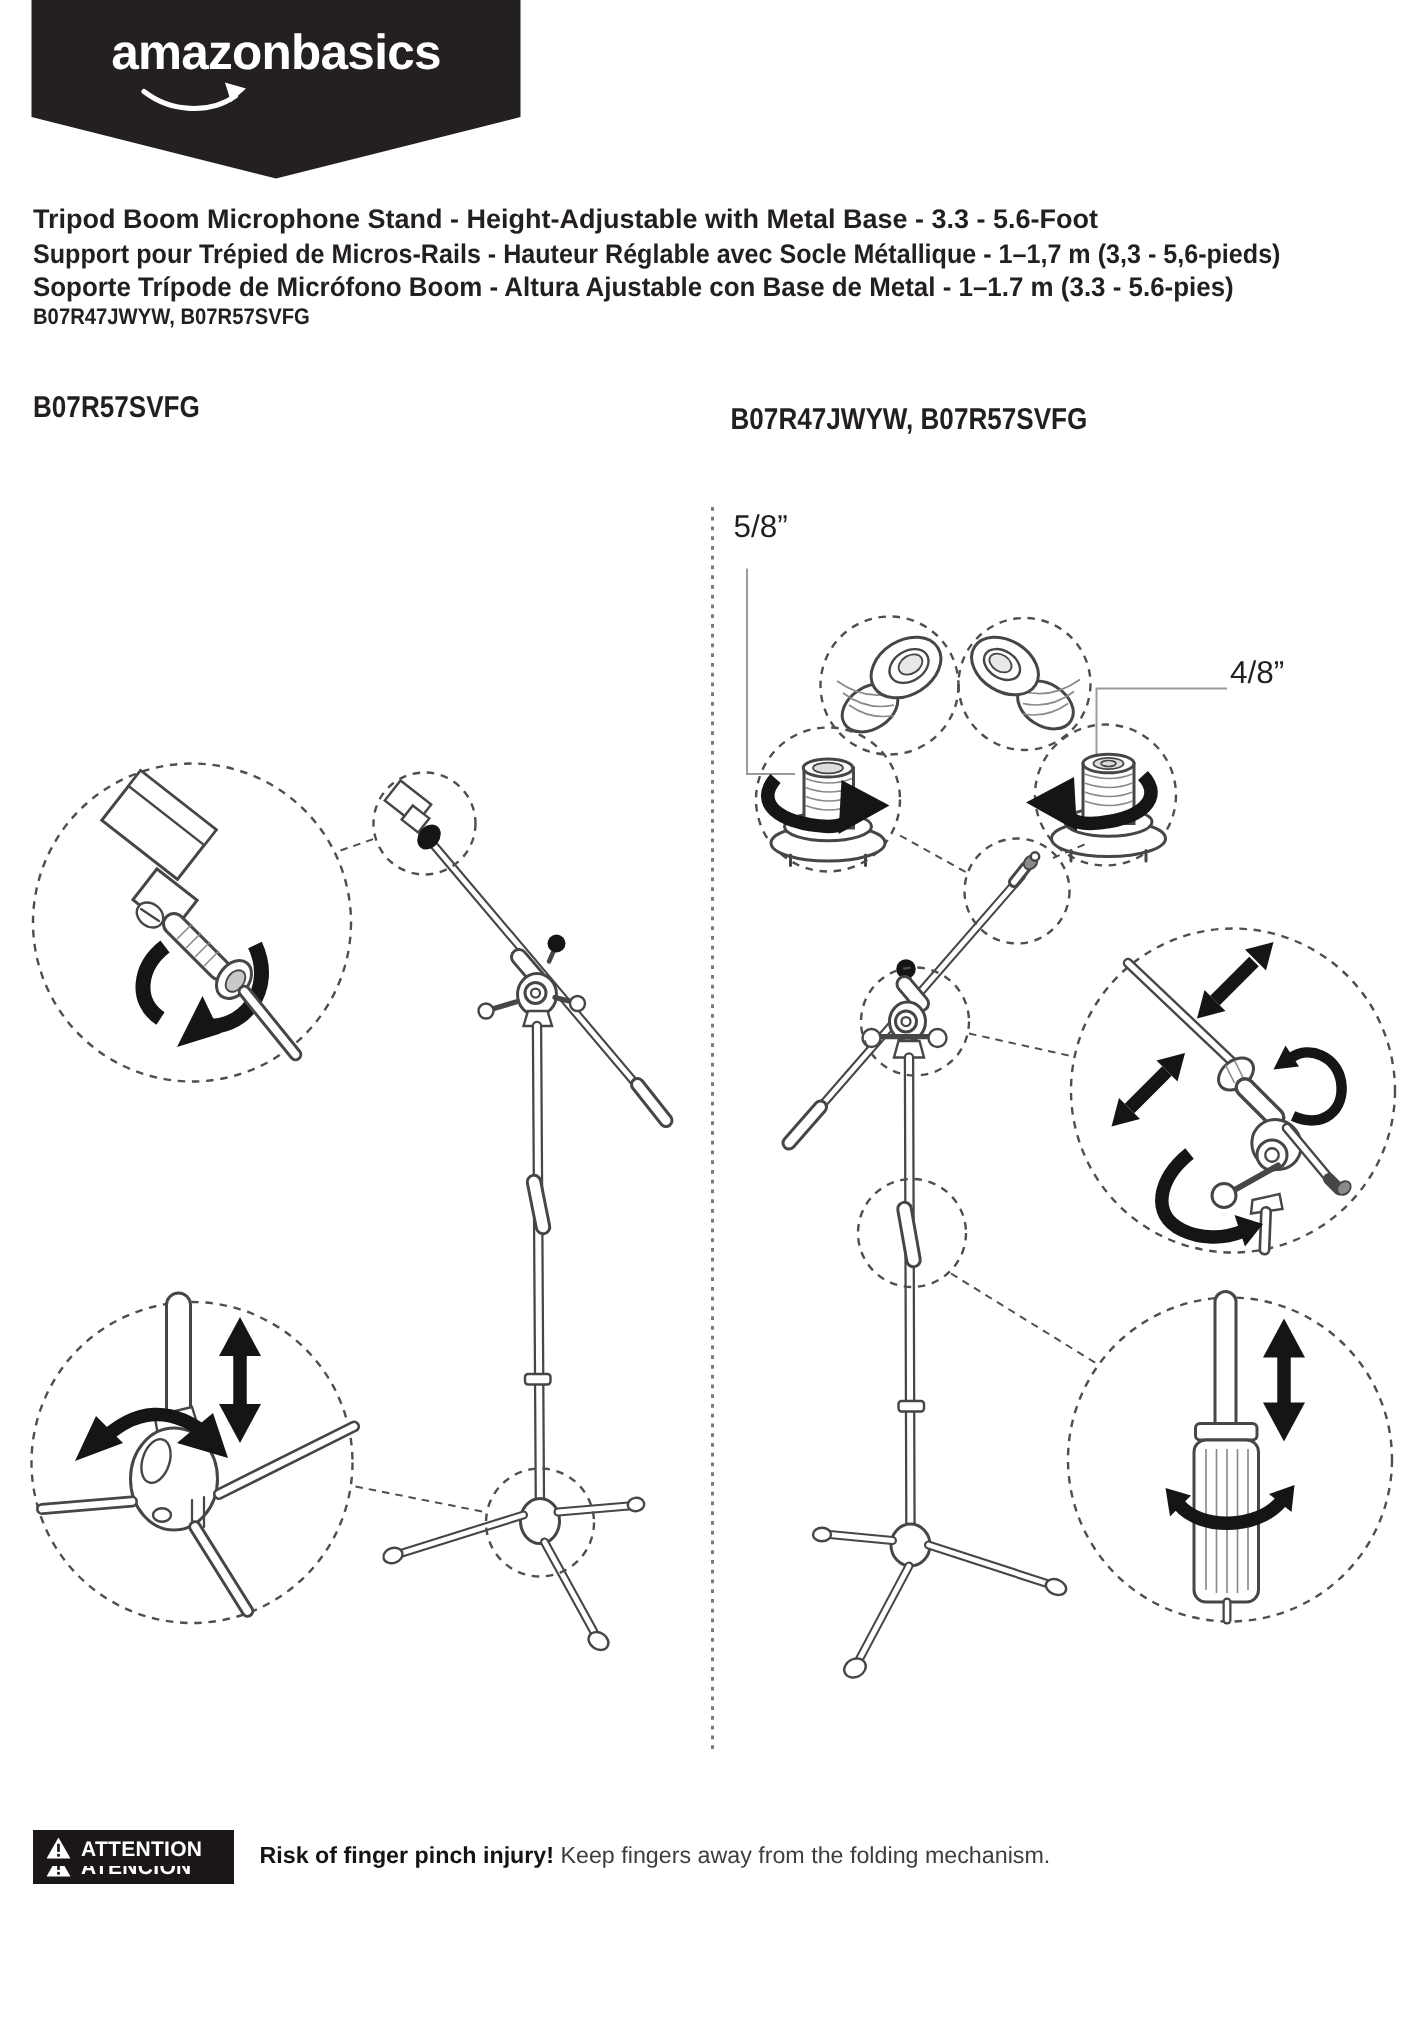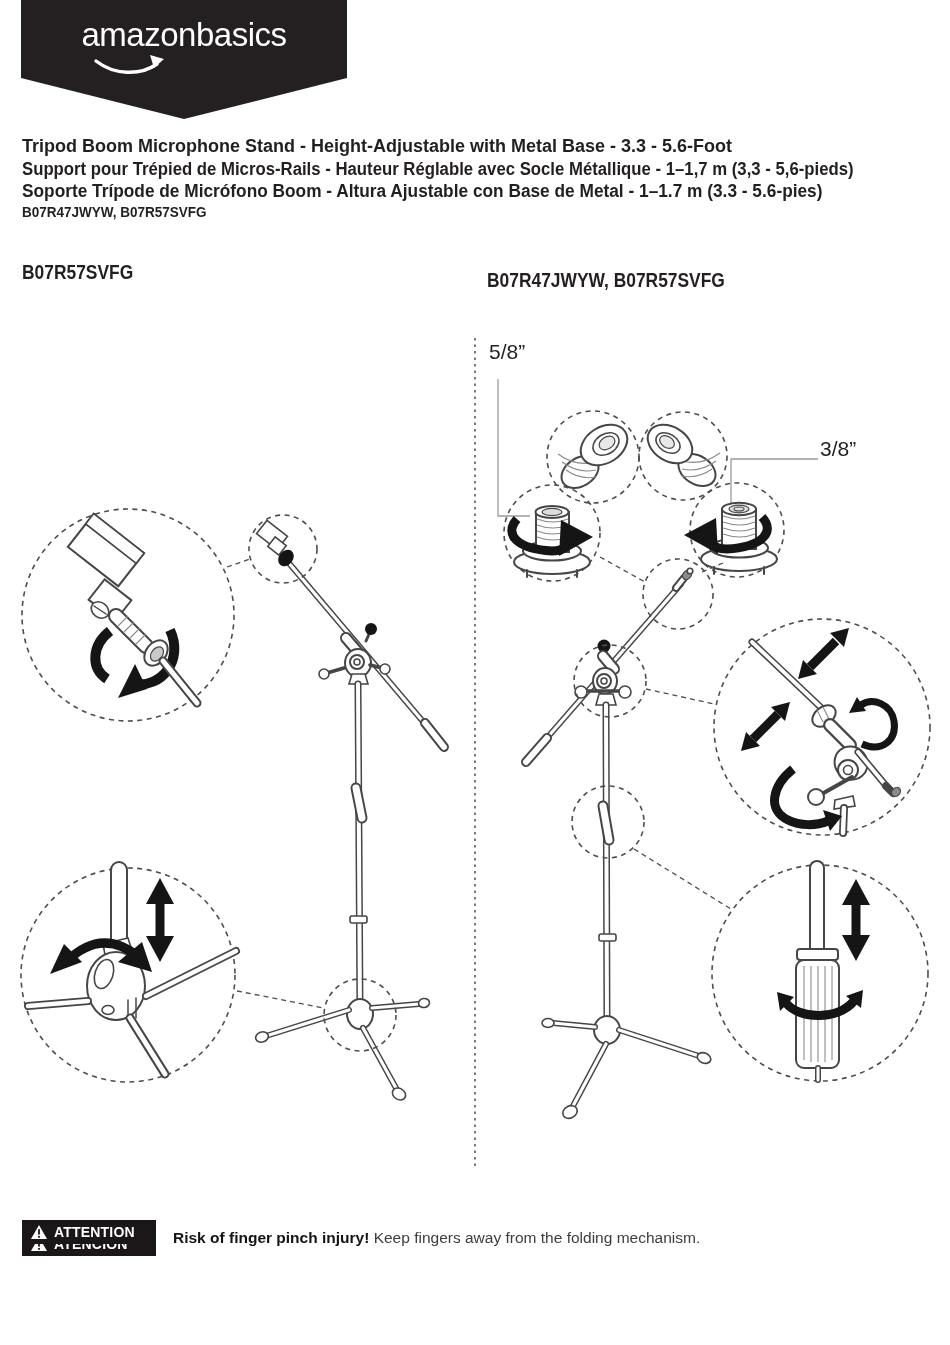--- a/index.html
+++ b/index.html
@@ -2,22 +2,22 @@
 <html><head>
 <meta charset="utf-8">
 <style>
   html,body{margin:0;padding:0;}
   body{width:950px;height:1345px;position:relative;background:#ffffff;
        font-family:"Liberation Sans", sans-serif;overflow:hidden;}
   .abs{position:absolute;}
   
   .logo-text{left:21px;top:16px;width:326px;text-align:center;color:#fff;
              font-size:33px;letter-spacing:-0.5px;white-space:nowrap;}
-  .logo-text .b{font-weight:400;}
-  .logo-text .l{font-weight:400;}
+  .logo-text .b{font-weight:700;}
+  .logo-text .l{font-weight:700;}
   
   .title-line{left:22px;white-space:nowrap;font-weight:700;color:#231f20;
               font-size:18px;transform-origin:0 0;}
   .cond93{transform:scaleX(.93);}
   .cond96{transform:scaleX(.96);}
   .models-line{left:22px;top:203px;font-size:15px;font-weight:700;color:#231f20;
                transform:scaleX(.9);transform-origin:0 0;white-space:nowrap;}
   .sec-label{font-size:20px;font-weight:700;color:#231f20;transform:scaleX(.87);
              transform-origin:0 0;white-space:nowrap;}
   .size-label{font-size:21px;font-weight:400;color:#231f20;white-space:nowrap;}
@@ -341,21 +341,21 @@
 
 <div class="abs title-line" style="top:136px">Tripod Boom Microphone Stand - Height-Adjustable with Metal Base - 3.3 - 5.6-Foot</div>
 <div class="abs title-line cond93" style="top:159px">Support pour Trépied de Micros-Rails - Hauteur Réglable avec Socle Métallique - 1–1,7 m (3,3 - 5,6-pieds)</div>
 <div class="abs title-line cond96" style="top:181px">Soporte Trípode de Micrófono Boom - Altura Ajustable con Base de Metal - 1–1.7 m (3.3 - 5.6-pies)</div>
 <div class="abs models-line">B07R47JWYW, B07R57SVFG</div>
 
 <div class="abs sec-label" style="left:22px;top:261px">B07R57SVFG</div>
 <div class="abs sec-label" style="left:487px;top:269px">B07R47JWYW, B07R57SVFG</div>
 
 <div class="abs size-label" style="left:489px;top:340px">5/8”</div>
-<div class="abs size-label" style="left:820px;top:437px">3/8”</div>
+<div class="abs size-label" style="left:820px;top:437px">4/8”</div>
 
 <div class="abs caution-row" style="top:1226px">
   <div class="caution-box">
     <svg width="16" height="15" viewBox="0 0 16 15">
       <polygon points="8,0 16,14 0,14" fill="#ffffff"></polygon>
       <rect x="7.1" y="4.2" width="1.8" height="5.4" fill="#1b1718"></rect>
       <rect x="7.1" y="10.9" width="1.8" height="1.9" fill="#1b1718"></rect>
     </svg>
     <span>CAUTION</span>
   </div>

